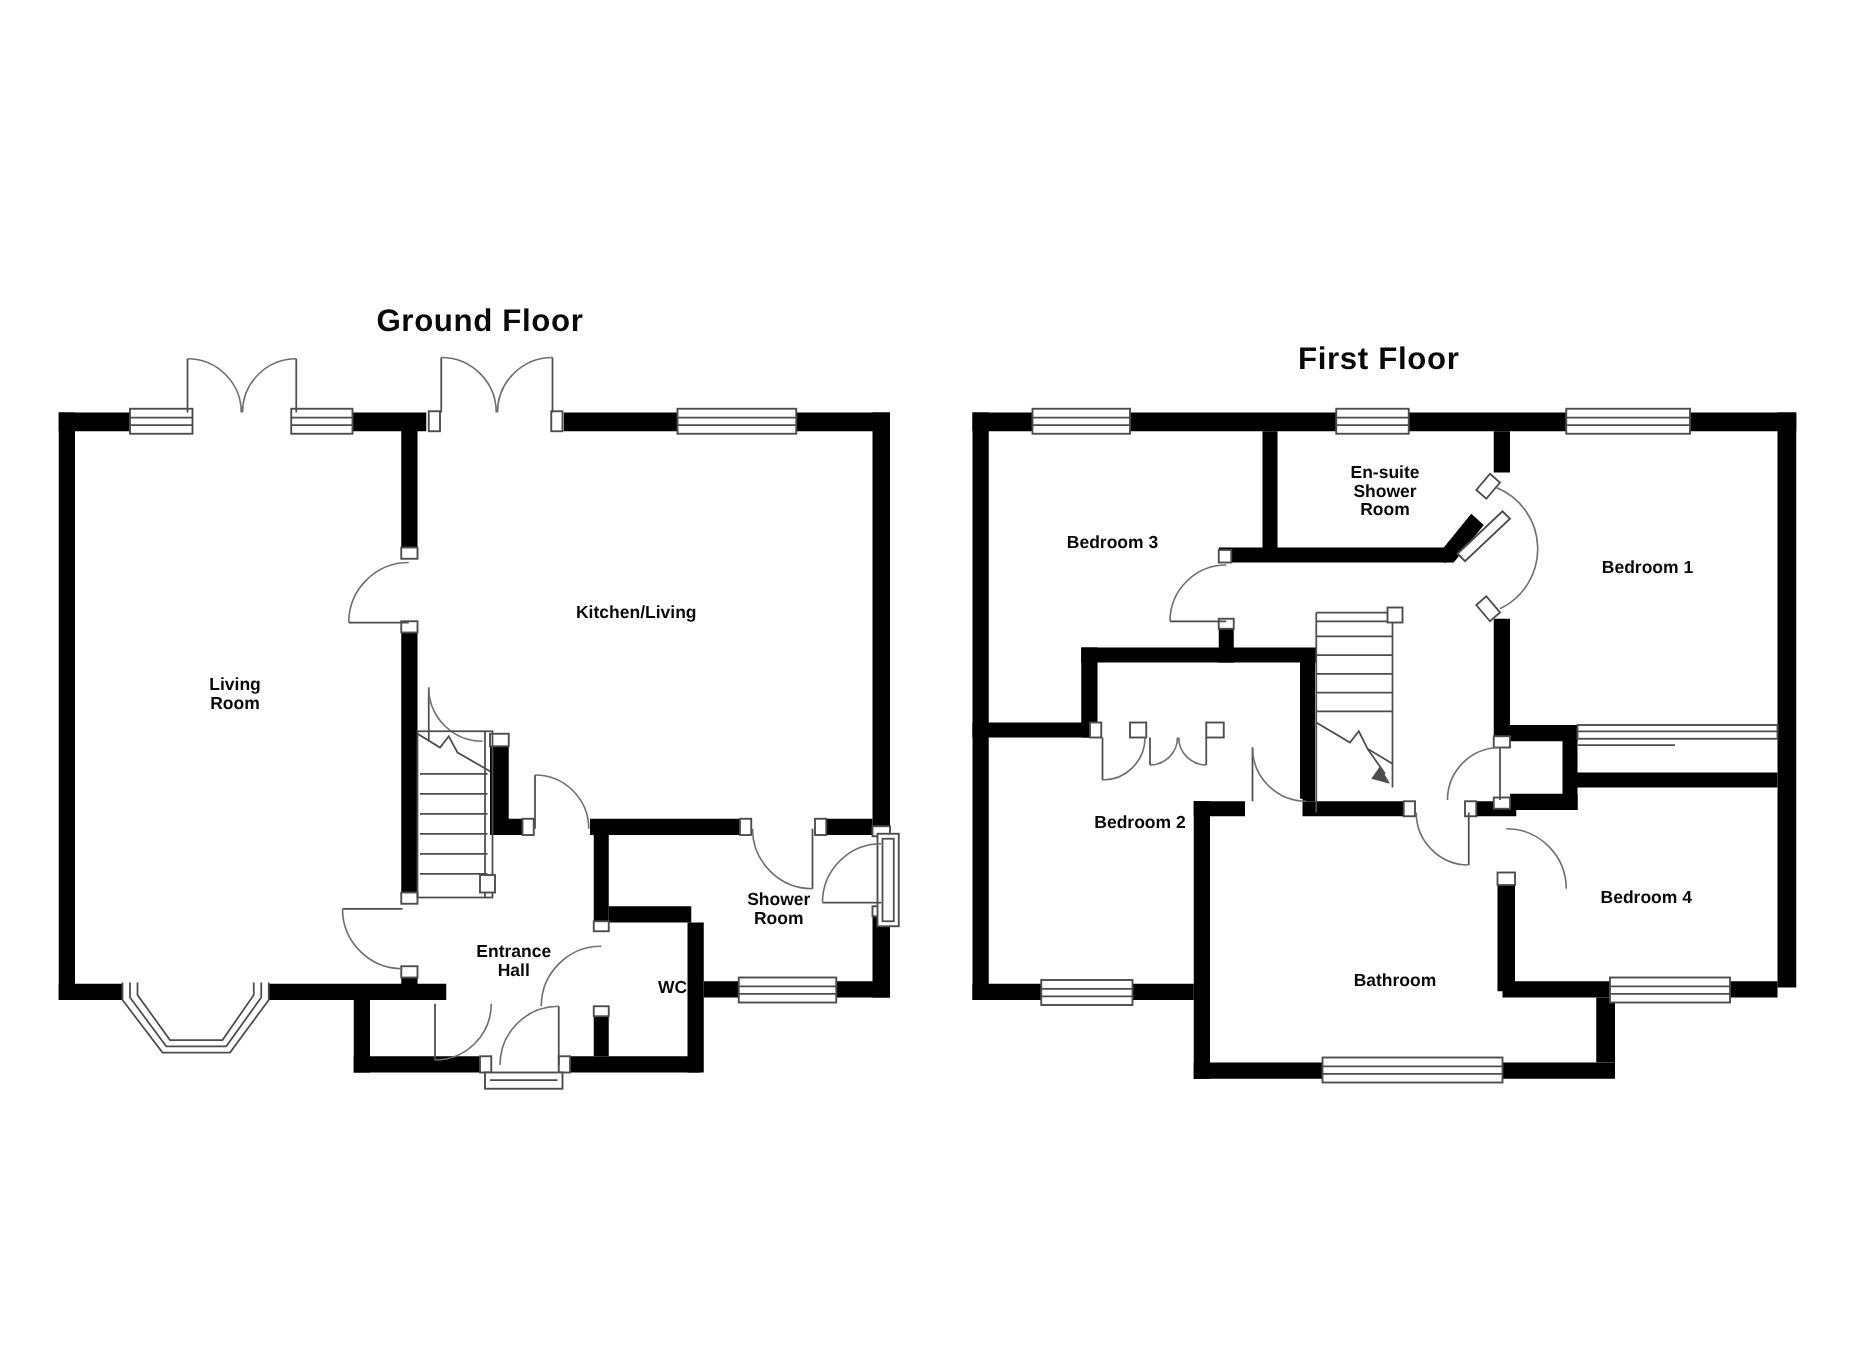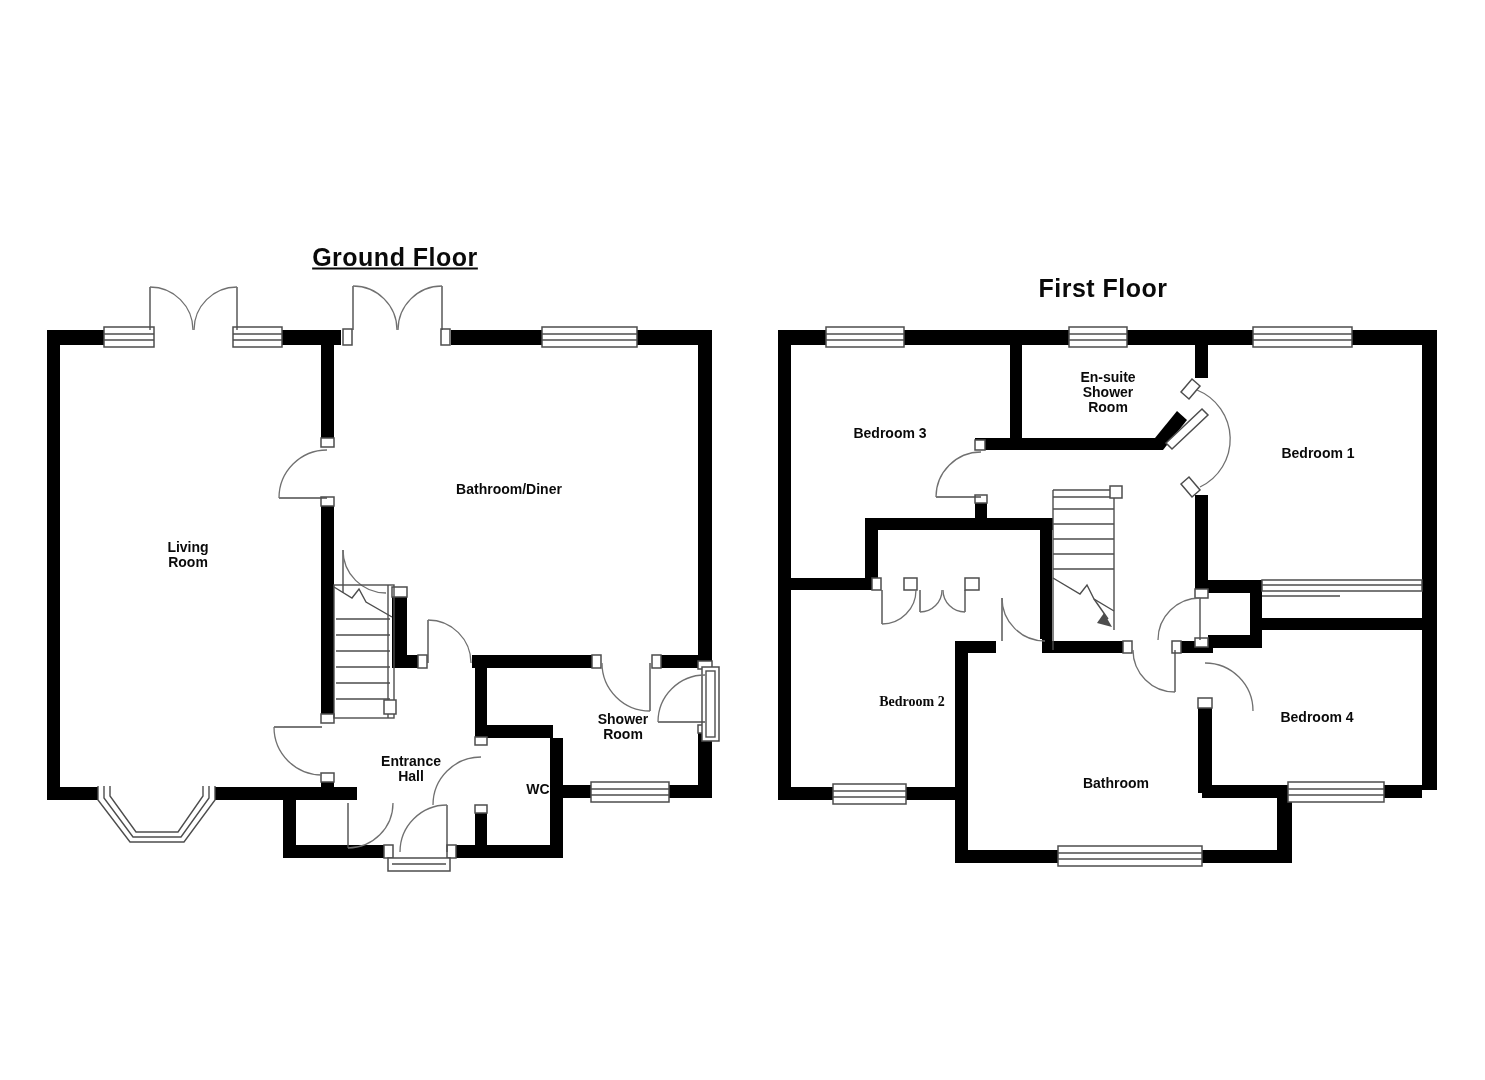--- a/index.html
+++ b/index.html
@@ -264,33 +264,33 @@
       <line class="thin" x1="1053" y1="539" x2="1114" y2="539"></line>
       <line class="thin" x1="1053" y1="554" x2="1114" y2="554"></line>
       <line class="thin" x1="1053" y1="569" x2="1114" y2="569"></line>
       <polyline class="thin" points="1053,578 1080,594 1087,585 1094,599 1114,611"></polyline>
       <line class="thin" x1="1094" y1="599" x2="1108" y2="619"></line>
       <polygon points="1104,613 1112,627 1097,623" fill="#4d4d4d"></polygon>
     </g>
   </g>
 </svg>
 
-  <div class="label title" style="left:395px;top:257px;text-decoration:underline;">Ground Floor</div>
+  <div class="label title" style="left:384px;top:257px;">Ground Floor</div>
   <div class="label title" style="left:1103px;top:288px;">First Floor</div>
 
   <div class="label" style="left:188px;top:555px;">Living
 Room</div>
-  <div class="label" style="left:509px;top:490px;">Bathroom/Diner</div>
+  <div class="label" style="left:509px;top:490px;">Kitchen/Living</div>
   <div class="label" style="left:411px;top:769px;">Entrance
 Hall</div>
   <div class="label" style="left:518px;top:790px;margin-left:20px;">WC</div>
   <div class="label" style="left:623px;top:727px;">Shower
 Room</div>
 
   <div class="label" style="left:890px;top:434px;">Bedroom 3</div>
   <div class="label" style="left:1108px;top:393px;">En-suite
 Shower
 Room</div>
   <div class="label" style="left:1318px;top:454px;">Bedroom 1</div>
-  <div class="label" style="left:912px;top:702px;font-family:Liberation Serif, serif;">Bedroom 2</div>
+  <div class="label" style="left:912px;top:658px;">Bedroom 2</div>
   <div class="label" style="left:1116px;top:784px;">Bathroom</div>
   <div class="label" style="left:1317px;top:718px;text-align:center;">Bedroom 4</div>
 </div>
 
 </body></html>

